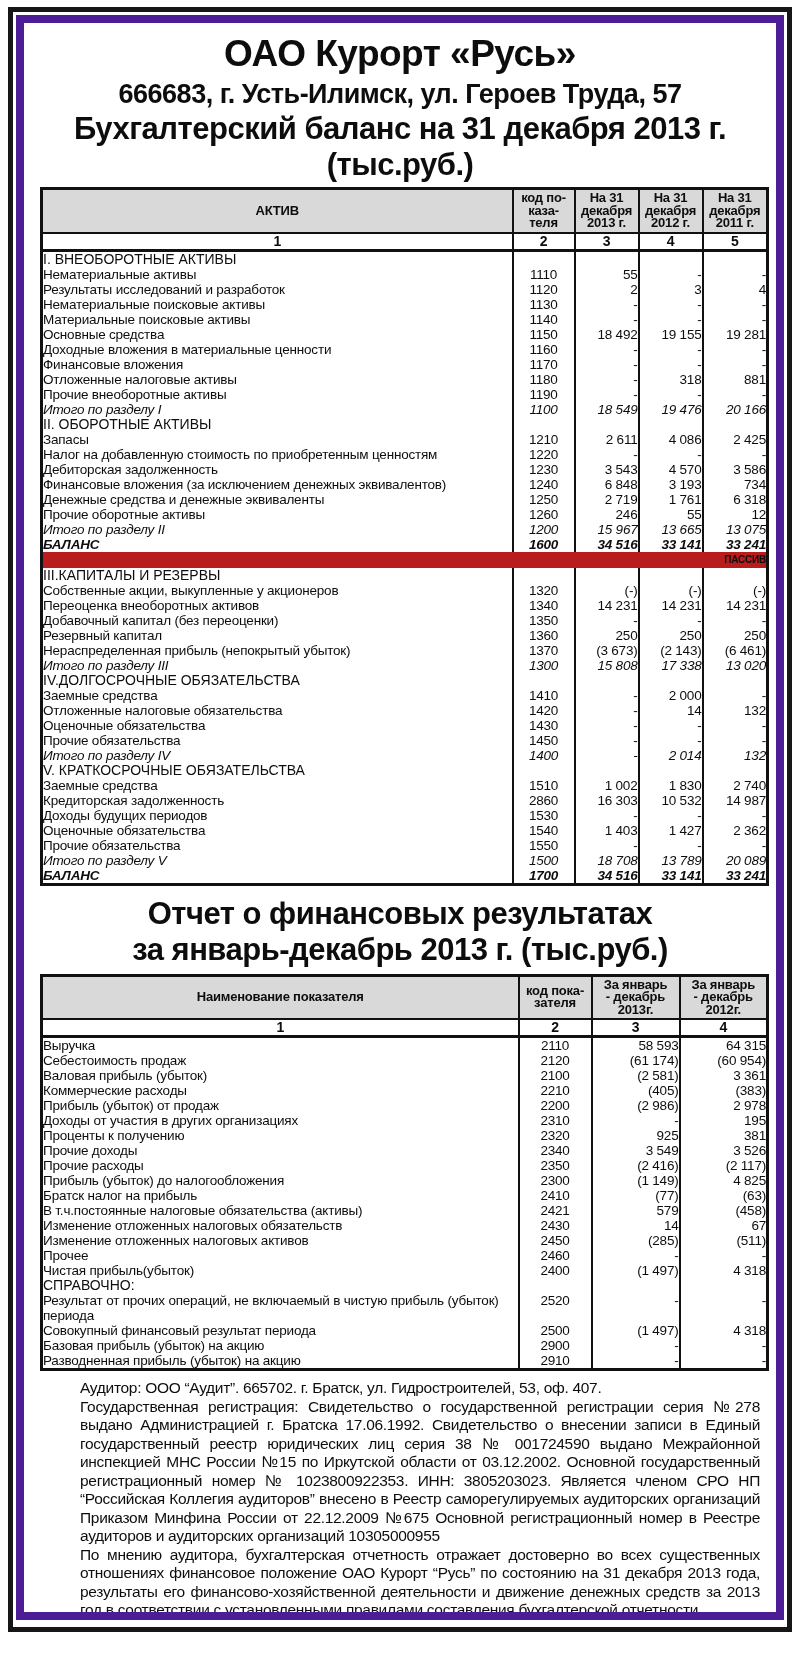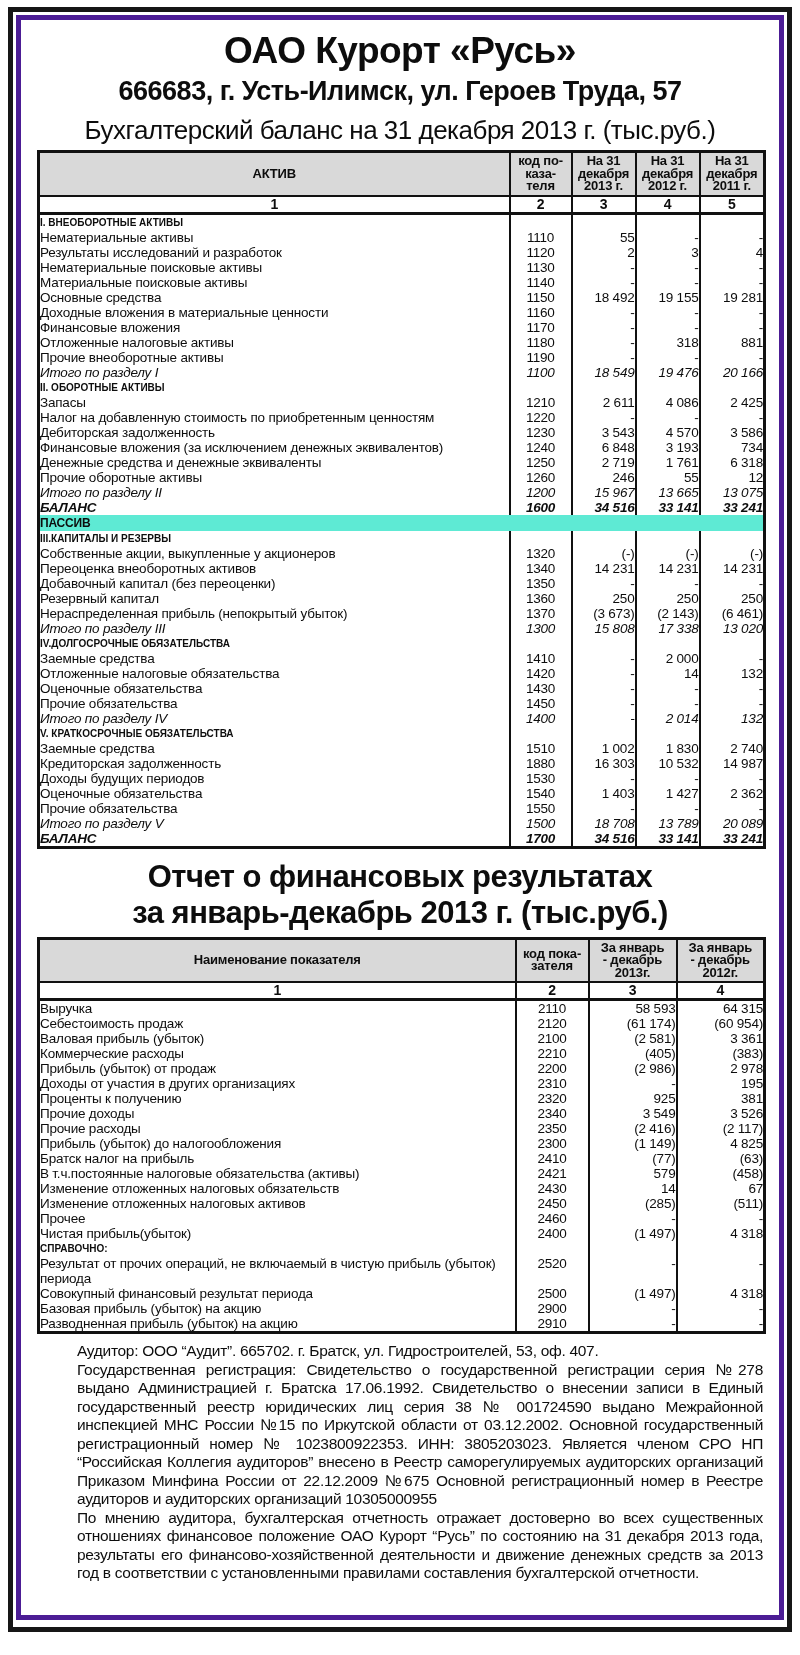--- a/index.html
+++ b/index.html
@@ -1,38 +1,38 @@
 <!DOCTYPE html>
 <html><head>
 <meta charset="utf-8">
 <style>
   html,body{margin:0;padding:0;background:#fff;}
   body{width:800px;height:1655px;font-family:"Liberation Sans",sans-serif;color:#0d0d0d;overflow:hidden;}
   .frame-a{margin:7px 8px;border:5px solid #161616;height:1625px;box-sizing:border-box;}
-  .frame-b{margin:3px;border:5px solid #4c1d95;height:calc(100% - 10px);box-sizing:border-box;padding:4px 16px 16px 16px;overflow:hidden;}
+  .frame-b{margin:3px;border:8px solid #4c1d95;height:calc(100% - 10px);box-sizing:border-box;padding:4px 16px 16px 16px;overflow:hidden;}
 
   
   .doc-head{text-align:center;letter-spacing:-0.5px;}
   .doc-title{font-size:37px;font-weight:700;margin:6px 0 4px 0;}
   .doc-address{font-size:27px;font-weight:700;margin:0 0 1px 0;}
-  .doc-subtitle{font-size:26px;font-weight:400;margin:8px 0 4px 0;}
+  .doc-subtitle{font-size:31px;font-weight:700;margin:1px 0 4px 0;}
 
   
   table.fin{width:100%;border-collapse:collapse;table-layout:fixed;border:3px solid #111;font-size:13.5px;letter-spacing:-0.2px;}
   table.fin th{background:#d9d9d9;font-weight:700;font-size:13px;line-height:12.5px;white-space:pre-line;text-align:center;vertical-align:middle;padding:2px 1px;border-bottom:2px solid #111;}
   table.fin .bl{border-left:2px solid #111;}
   table.fin tr.nums td{text-align:center;font-weight:700;font-size:14px;line-height:15px;border-bottom:3px solid #111;padding:0;}
   table.fin td{padding:0;line-height:15px;vertical-align:top;}
   td.c-label{padding-left:3px;}
   td.c-code{text-align:center;border-left:2px solid #111;}
   td.c-val{text-align:right;padding-right:4px;border-left:2px solid #111;}
-  tr.r-section td.c-label{font-weight:700;font-size:10px;letter-spacing:0;}
+  tr.r-section td.c-label{font-weight:400;font-size:14px;letter-spacing:0;}
   tr.r-total td{font-style:italic;}
   tr.r-balance td{font-style:italic;font-weight:700;}
-  tr.r-passiv td{background:#5eead4;text-align:left;font-weight:700;font-size:12px;line-height:16px;}
+  tr.r-passiv td{background:#b91c1c;text-align:right;font-weight:700;font-size:10px;line-height:16px;}
 
   
   .income-head{text-align:center;letter-spacing:-0.5px;margin:10px 0 6px 0;}
   .income-line{font-size:31px;font-weight:700;line-height:36px;}
 
   
   .foot{margin-top:8px;font-size:15.5px;line-height:18.5px;letter-spacing:-0.3px;margin-left:40px;}
   .foot p{margin:0;text-align:justify;}
 </style>
 </head>
@@ -323,21 +323,21 @@
           </tr>
           <tr class="r-item">
             <td class="c-label">Заемные средства</td>
             <td class="c-code">1510</td>
             <td class="c-val">1 002</td>
             <td class="c-val">1 830</td>
             <td class="c-val">2 740</td>
           </tr>
           <tr class="r-item">
             <td class="c-label">Кредиторская задолженность</td>
-            <td class="c-code">1880</td>
+            <td class="c-code">2860</td>
             <td class="c-val">16 303</td>
             <td class="c-val">10 532</td>
             <td class="c-val">14 987</td>
           </tr>
           <tr class="r-item">
             <td class="c-label">Доходы будущих периодов</td>
             <td class="c-code">1530</td>
             <td class="c-val">-</td>
             <td class="c-val">-</td>
             <td class="c-val">-</td>

